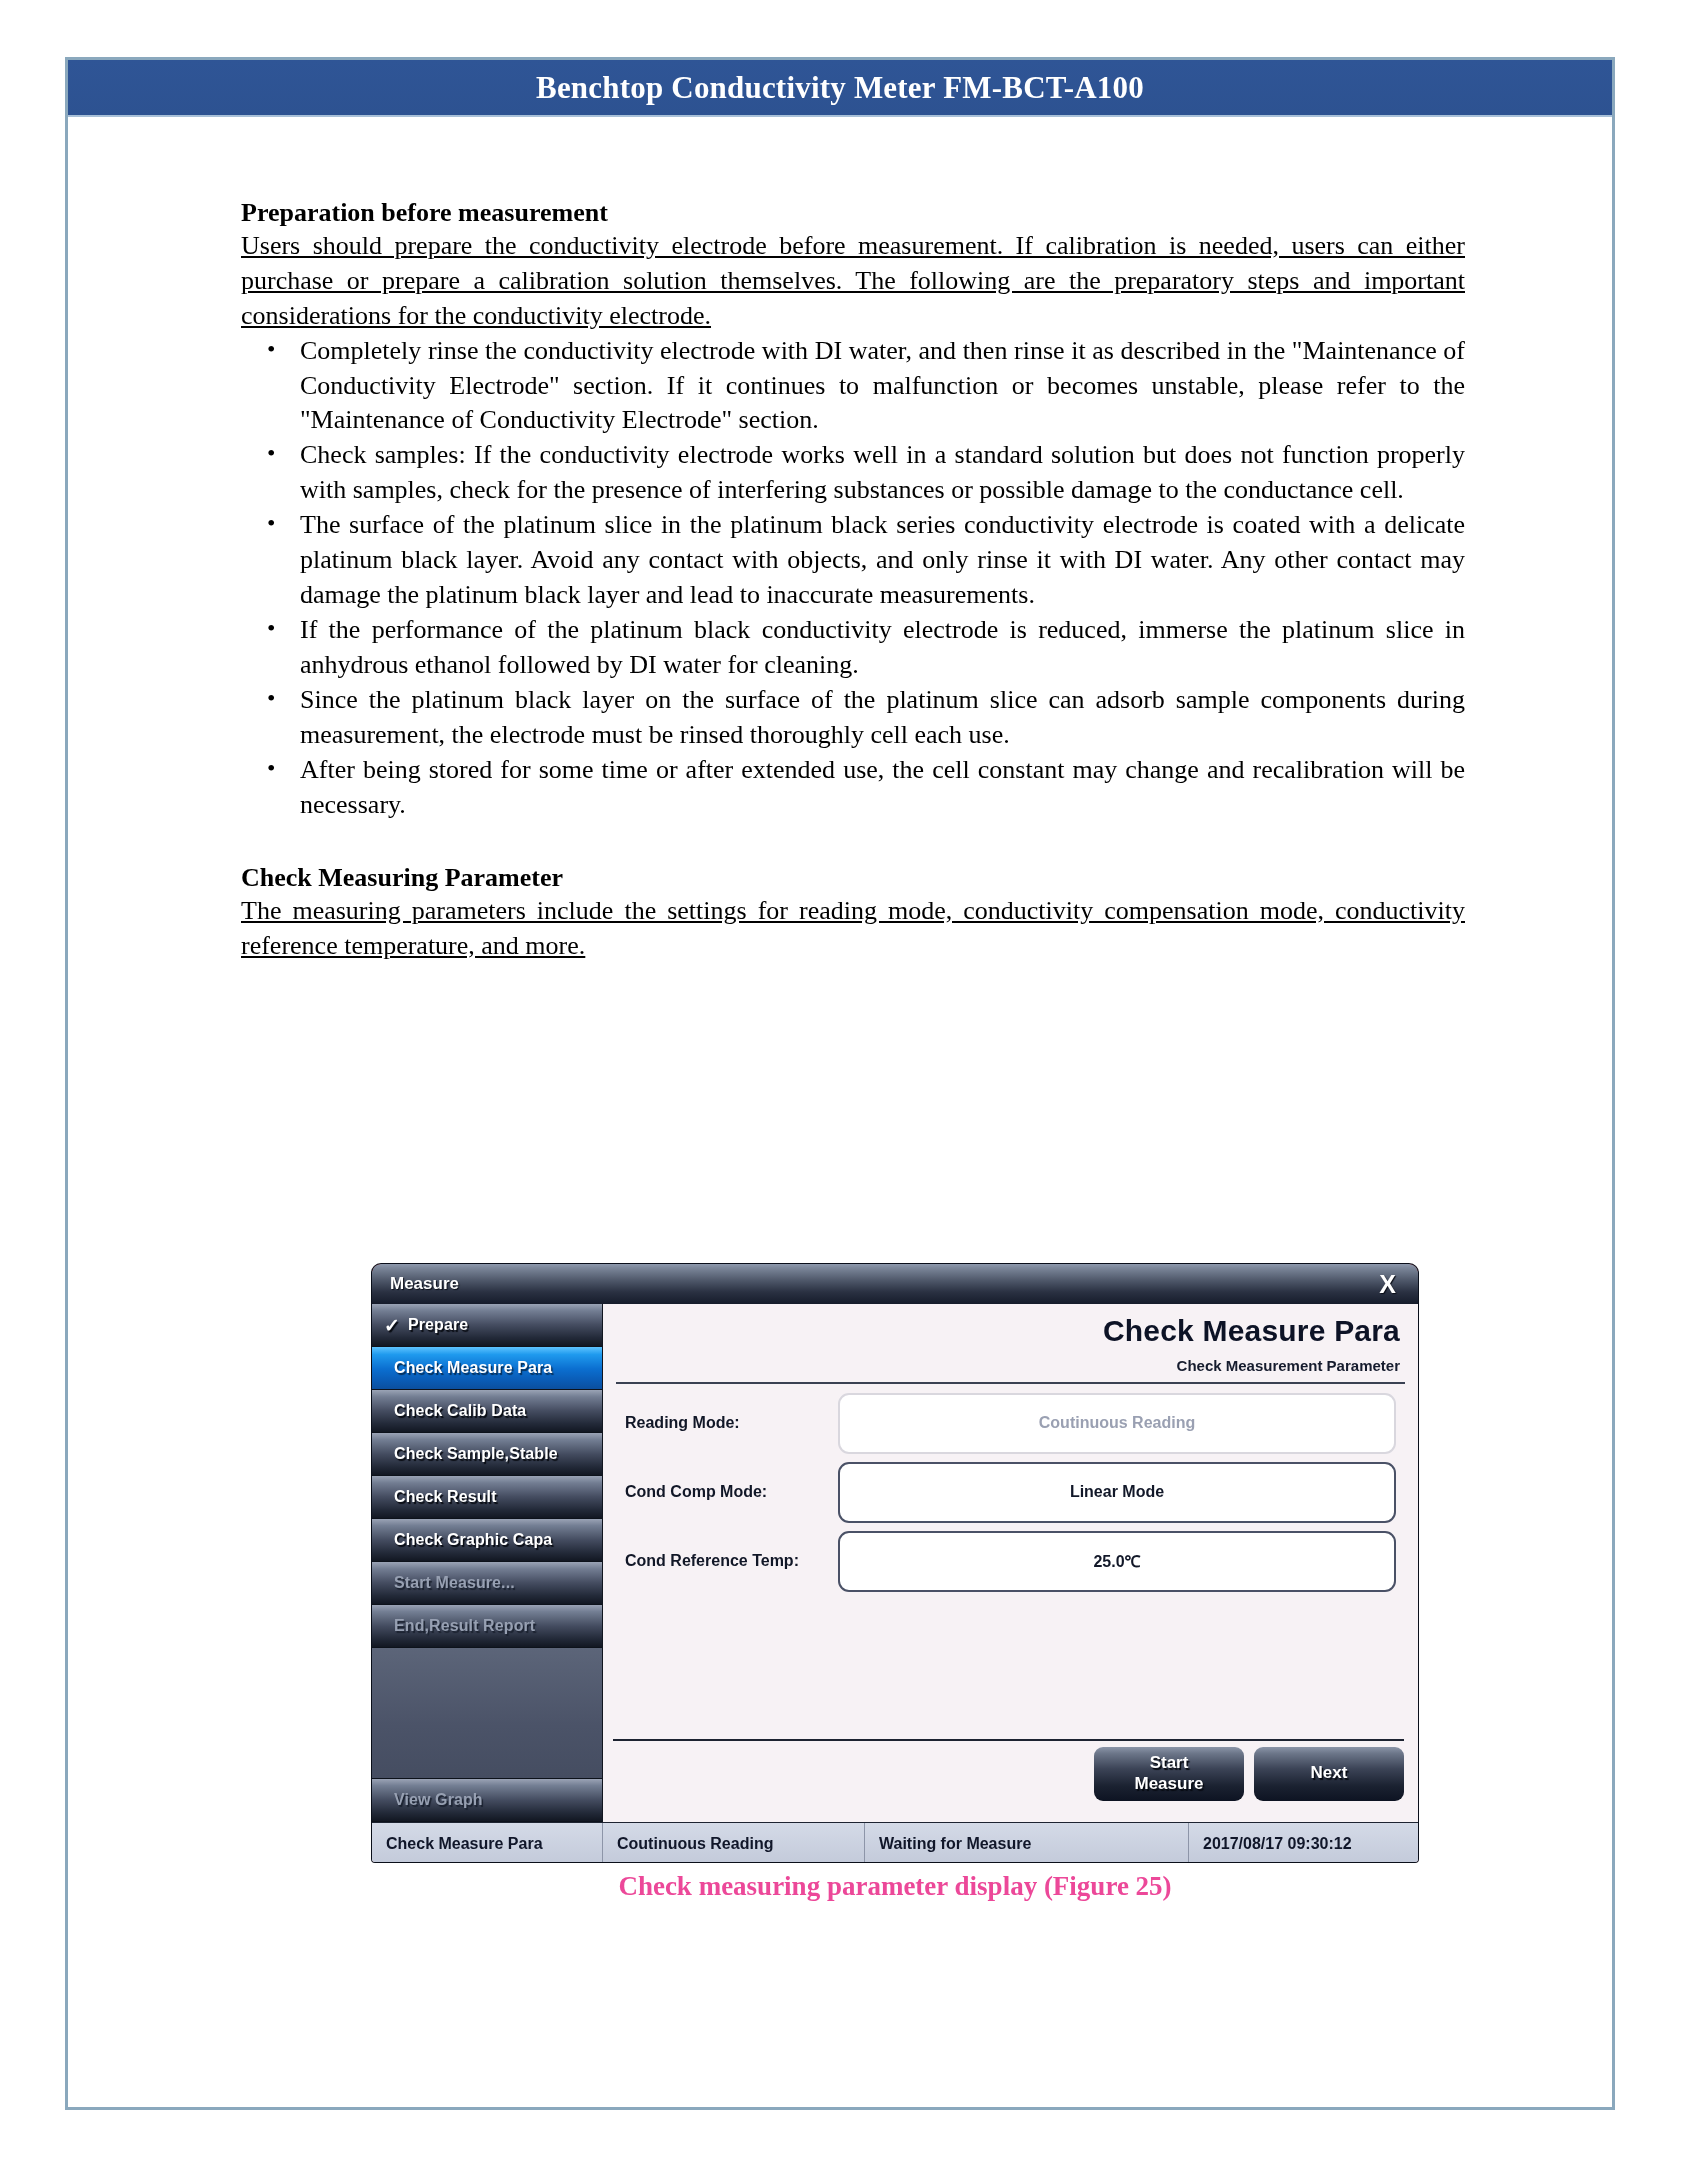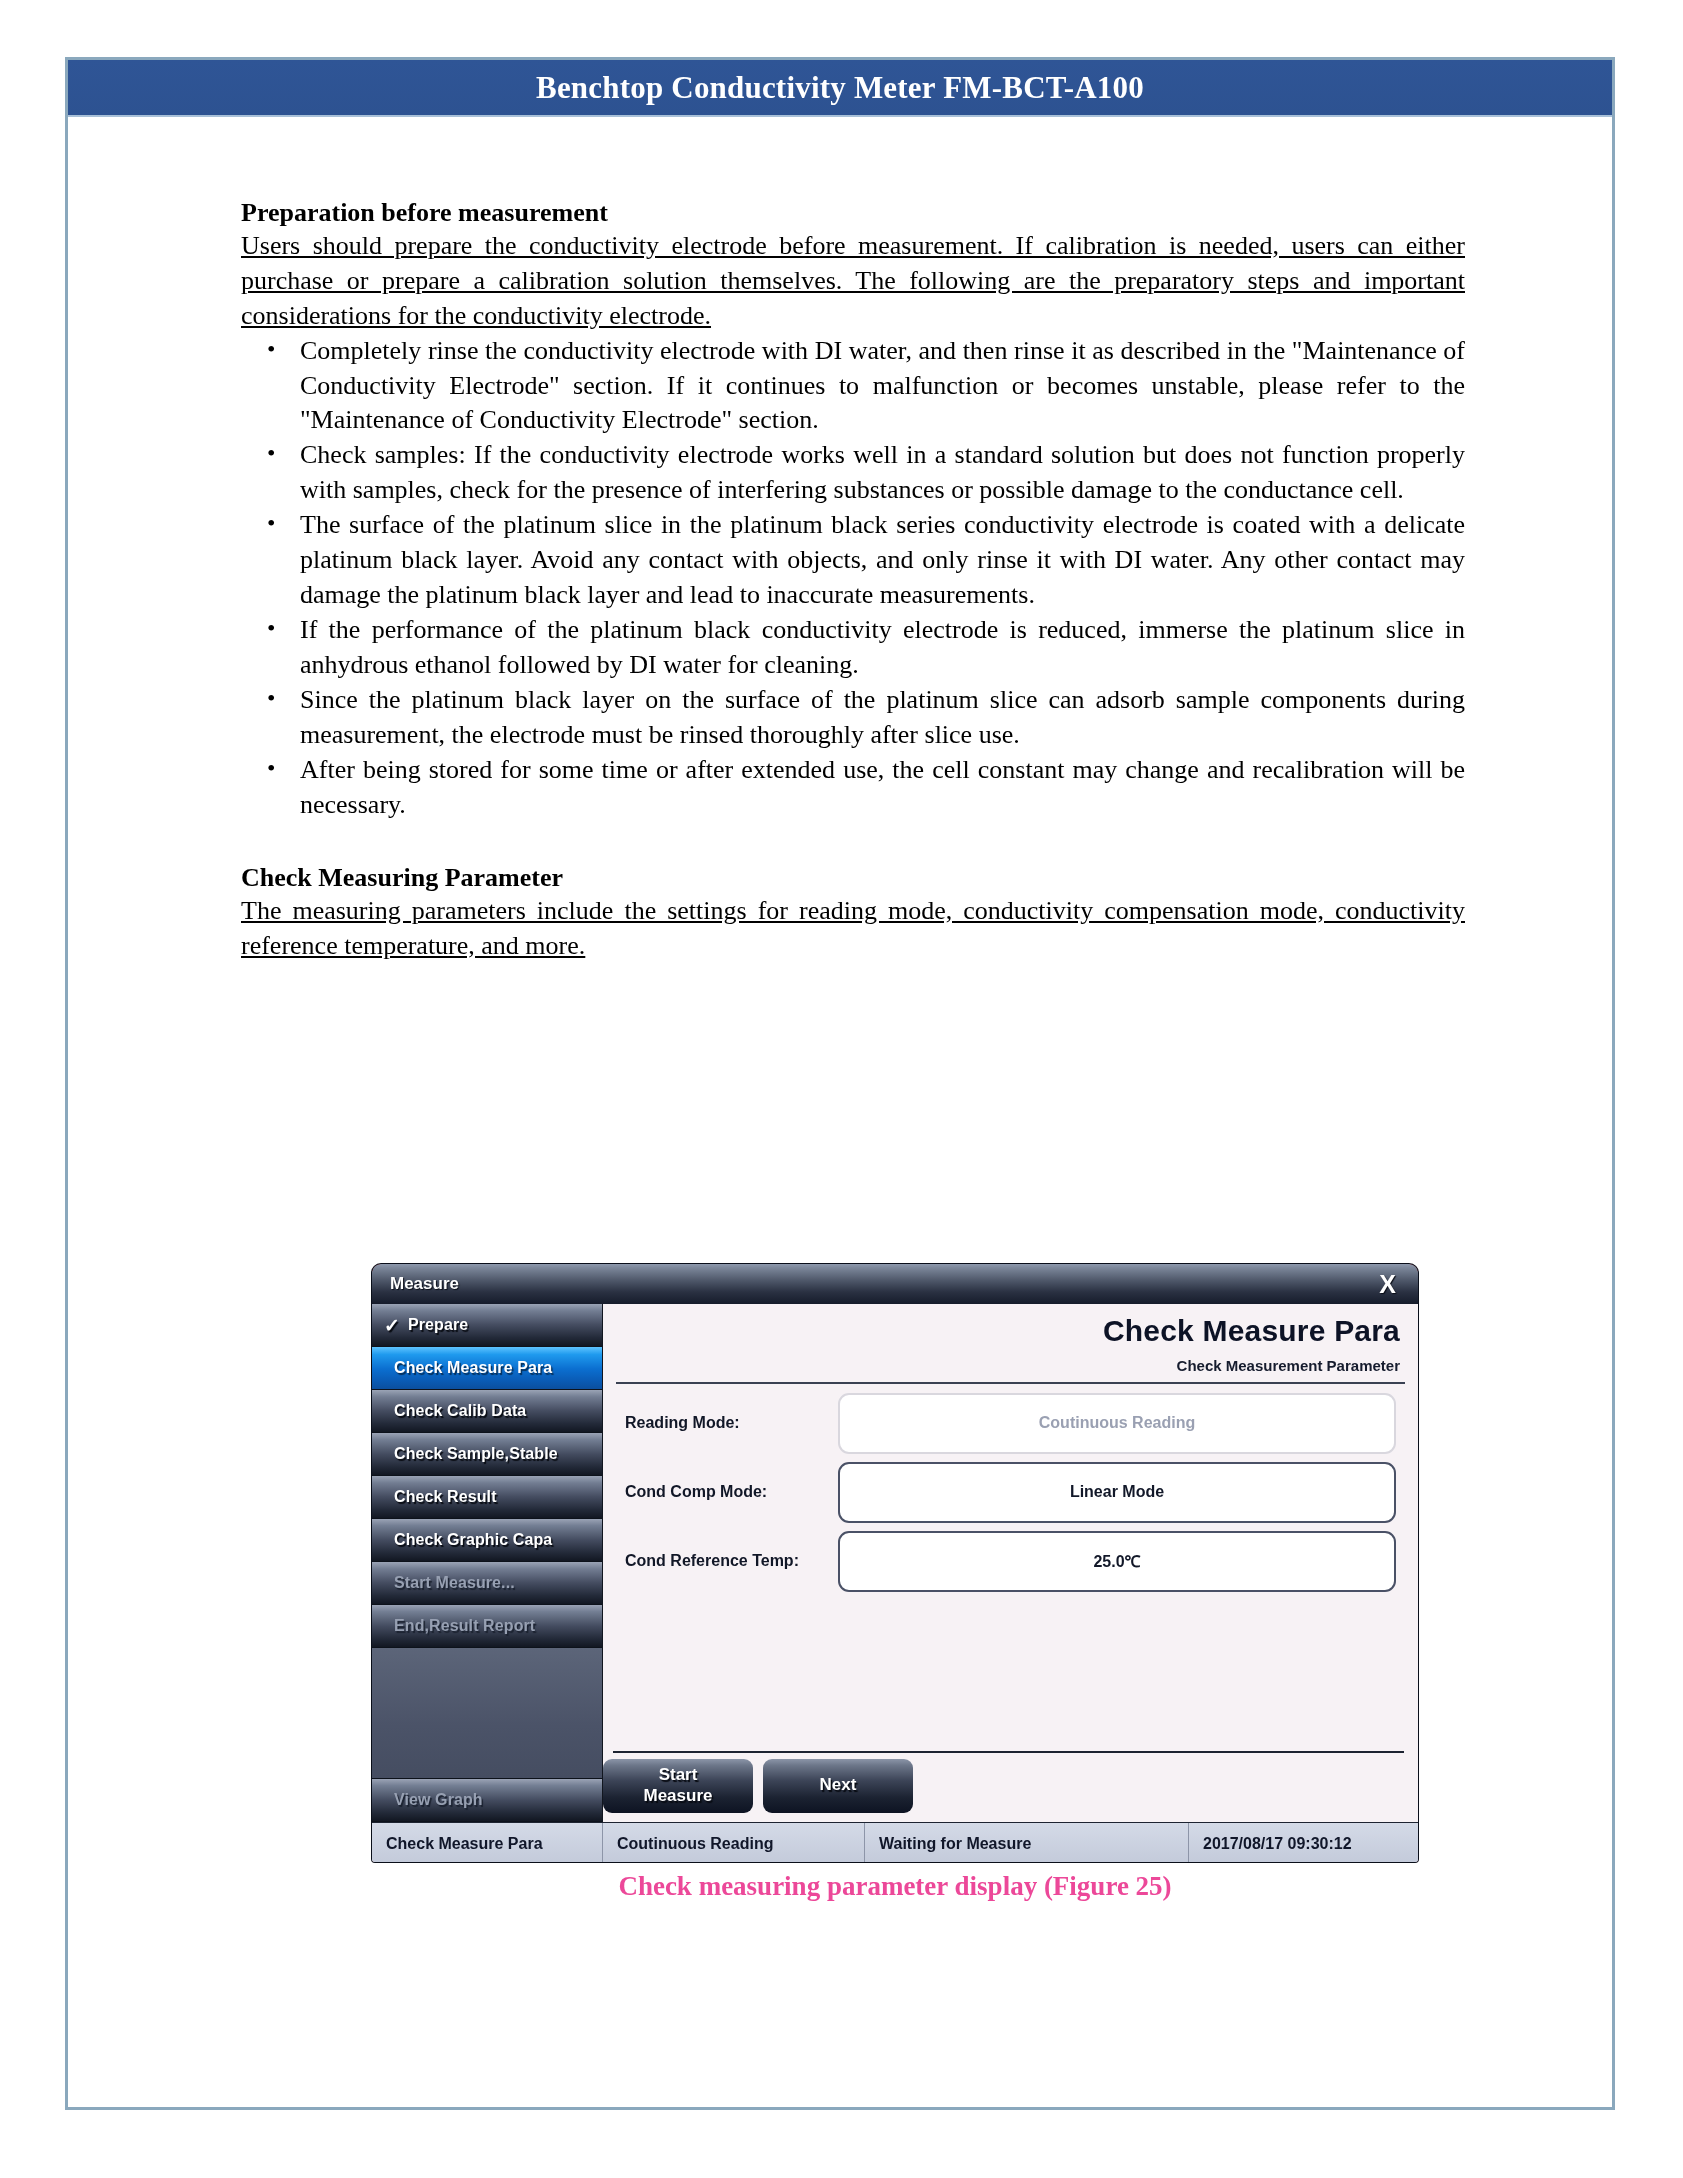--- a/index.html
+++ b/index.html
@@ -276,21 +276,22 @@
 
   #actions-rule {
     height: 2px;
     background: #1d2331;
     margin: 2px 14px 0 10px;
   }
   #actions {
     height: 65px;
     display: flex;
     align-items: center;
-    padding: 0 14px 4px 0;
+    justify-content: flex-end;
+    padding: 0 14px 16px 0;
     gap: 10px;
   }
   .action-btn {
     width: 150px;
     height: 54px;
     border-radius: 9px;
     background: linear-gradient(to bottom,
         #8b95a8 0%, #6c7689 12%, #3c4457 40%,
         #1b2231 72%, #0d1322 100%);
     color: #ffffff;
@@ -365,21 +366,21 @@
   <div id="doc-body">
 
     <h2 class="sec-heading">Preparation before measurement</h2>
     <p class="para">Users should prepare the conductivity electrode before measurement. If calibration is needed, users can either purchase or prepare a calibration solution themselves. The following are the preparatory steps and important considerations for the conductivity electrode.</p>
 
     <ul class="bullets">
       <li><span class="bdot">•</span><span>Completely rinse the conductivity electrode with DI water, and then rinse it as described in the "Maintenance of Conductivity Electrode" section. If it continues to malfunction or becomes unstable, please refer to the "Maintenance of Conductivity Electrode" section.</span></li>
       <li><span class="bdot">•</span><span>Check samples: If the conductivity electrode works well in a standard solution but does not function properly with samples, check for the presence of interfering substances or possible damage to the conductance cell.</span></li>
       <li><span class="bdot">•</span><span>The surface of the platinum slice in the platinum black series conductivity electrode is coated with a delicate platinum black layer. Avoid any contact with objects, and only rinse it with DI water. Any other contact may damage the platinum black layer and lead to inaccurate measurements.</span></li>
       <li><span class="bdot">•</span><span>If the performance of the platinum black conductivity electrode is reduced, immerse the platinum slice in anhydrous ethanol followed by DI water for cleaning.</span></li>
-      <li><span class="bdot">•</span><span>Since the platinum black layer on the surface of the platinum slice can adsorb sample components during measurement, the electrode must be rinsed thoroughly after slice use.</span></li>
+      <li><span class="bdot">•</span><span>Since the platinum black layer on the surface of the platinum slice can adsorb sample components during measurement, the electrode must be rinsed thoroughly cell each use.</span></li>
       <li><span class="bdot">•</span><span>After being stored for some time or after extended use, the cell constant may change and recalibration will be necessary.</span></li>
     </ul>
 
     <div class="gap-section"></div>
 
     <h2 class="sec-heading">Check Measuring Parameter</h2>
     <p class="para">The measuring parameters include the settings for reading mode, conductivity compensation mode, conductivity reference temperature, and more.</p>
   </div>
 
   <div id="device-wrap">

